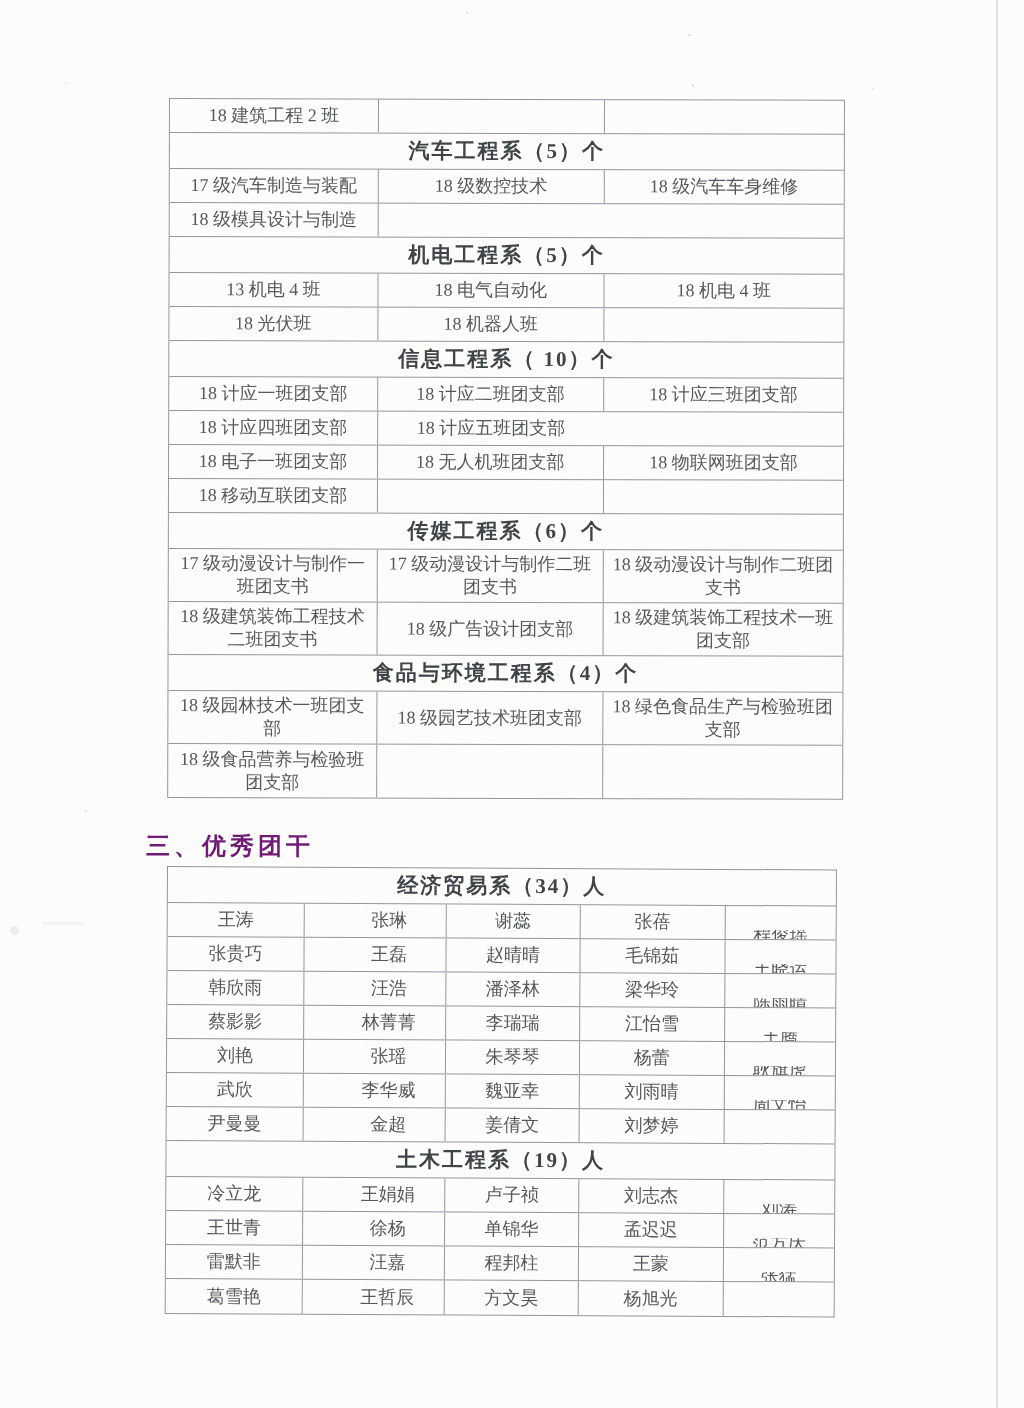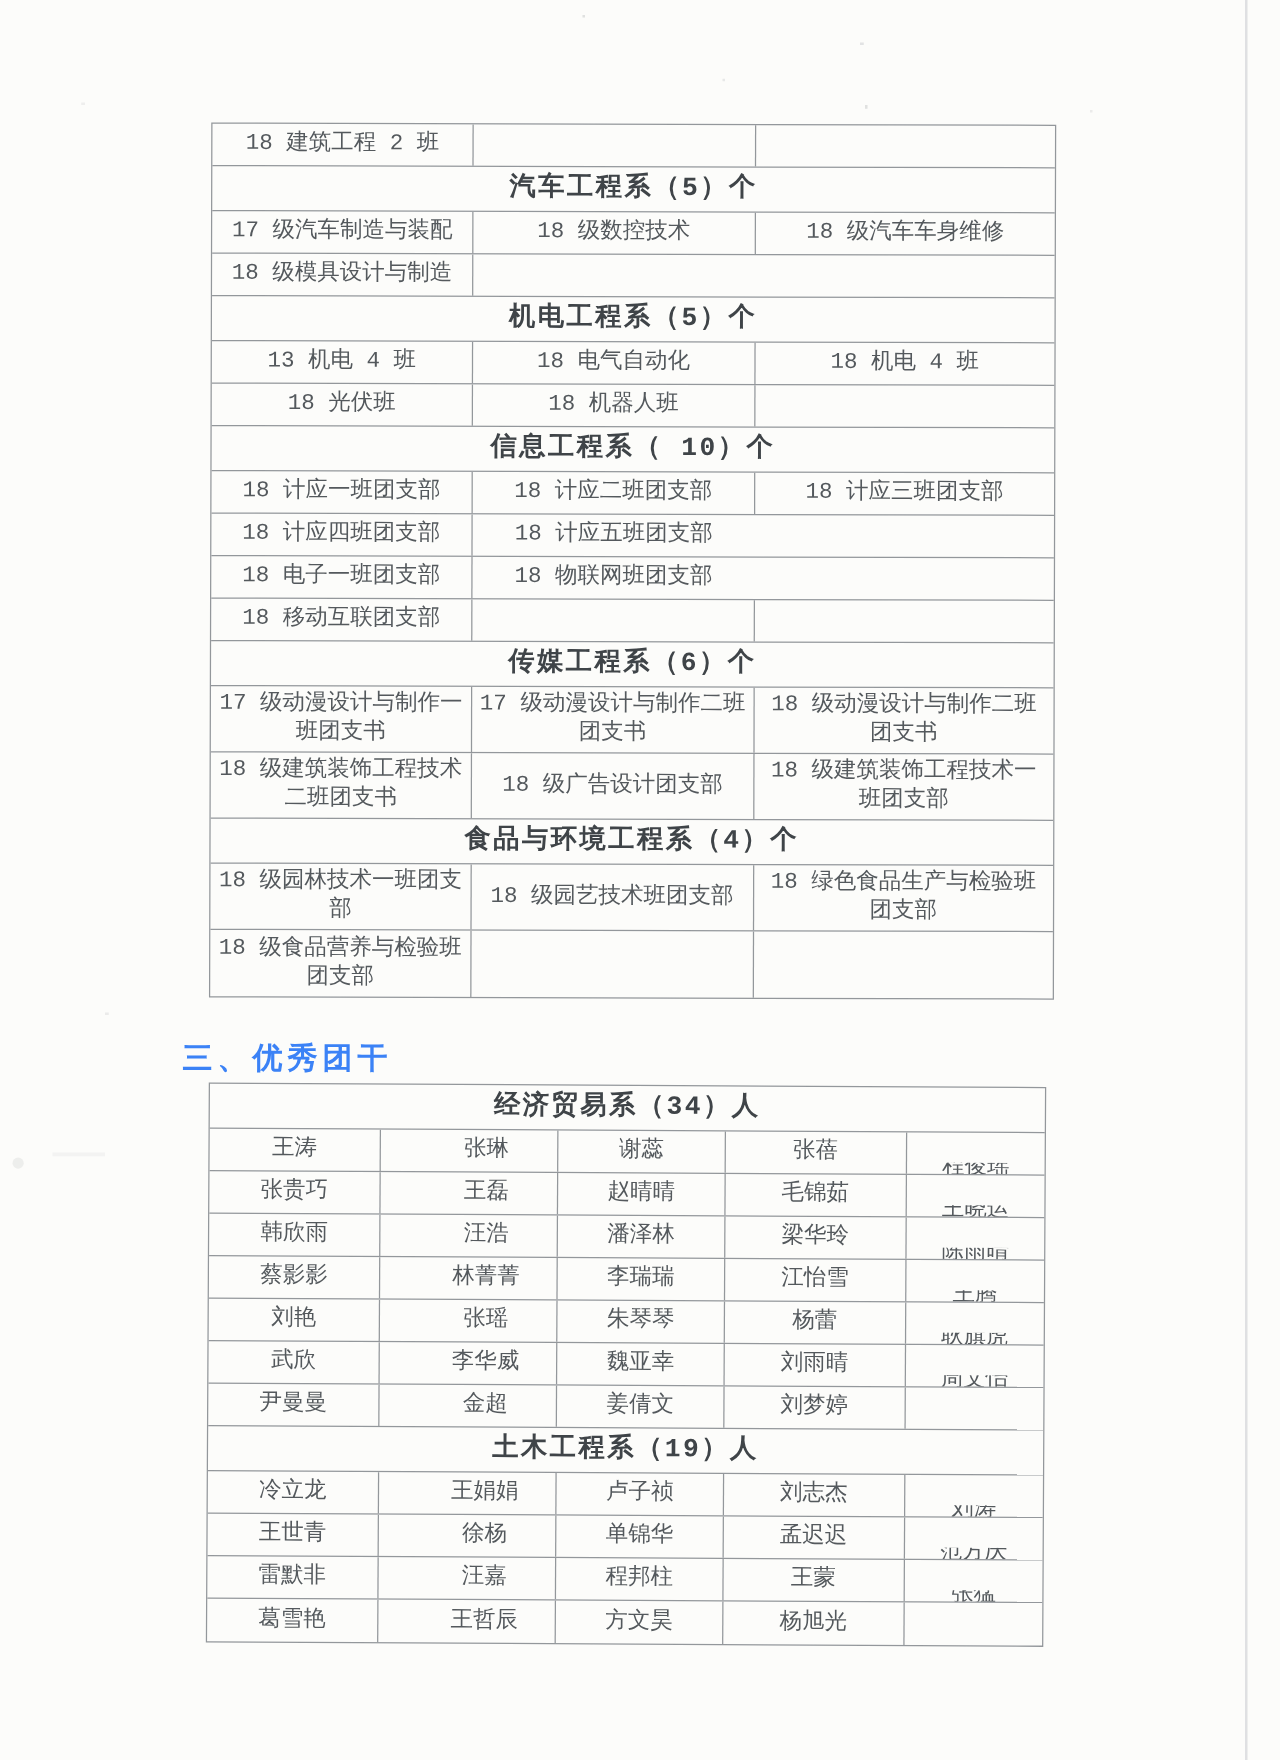--- a/index.html
+++ b/index.html
@@ -1,20 +1,20 @@
 <!DOCTYPE html>
 <html><head>
 <meta charset="utf-8">
 <style>
   html,body{margin:0;padding:0;}
   .page{
     position:relative;
     width:1024px;height:1408px;
     background:#fcfcfa;
-    font-family:Liberation Mono, monospace;
+    font-family:Liberation Serif, serif;
     color:#53585c;
     overflow:hidden;
   }
   
   .scanline{
     position:absolute;left:996px;top:0;width:2px;height:1408px;
     background:rgba(198,200,205,0.55);
   }
   .speck{position:absolute;background:#8a8f94;}
   .sp1{left:466px;top:12px;width:2px;height:2px;opacity:.25;}
@@ -60,21 +60,21 @@
   .t2 .td:nth-child(2){flex-basis:21.3%;padding-left:34px;}
   .t2 .td:nth-child(3){flex-basis:20%;}
   .t2 .td:nth-child(4){flex-basis:21.7%;}
   .t2 .td:nth-child(5){flex-basis:16.5%;margin-top:24px;}
   .t1 .td.full{flex-basis:100%;}
   .t2 .td.full{flex-basis:100%;}
 
   .section-heading{
     position:absolute;left:146px;top:830px;
     font-size:24px;letter-spacing:4px;
-    color:#3b82f6;font-weight:600;
+    color:#701a75;font-weight:600;
   }
 </style>
 </head>
 <body>
 
 <div class="page">
 
   <div class="scanline"></div>
   <div class="speck sp1"></div>
   <div class="speck sp2"></div>
@@ -124,20 +124,21 @@
         <div class="td">18 计应一班团支部</div>
         <div class="td">18 计应二班团支部</div>
         <div class="td">18 计应三班团支部</div>
       </div>
       <div class="tr">
         <div class="td">18 计应四班团支部</div>
         <div class="td">18 计应五班团支部</div>
       </div>
       <div class="tr">
         <div class="td">18 电子一班团支部</div>
+        <div class="td">18 无人机班团支部</div>
         <div class="td">18 物联网班团支部</div>
       </div>
       <div class="tr">
         <div class="td">18 移动互联团支部</div>
         <div class="td"></div>
         <div class="td"></div>
       </div>
       <div class="tr header">
         <div class="td full">传媒工程系（6）个</div>
       </div>

